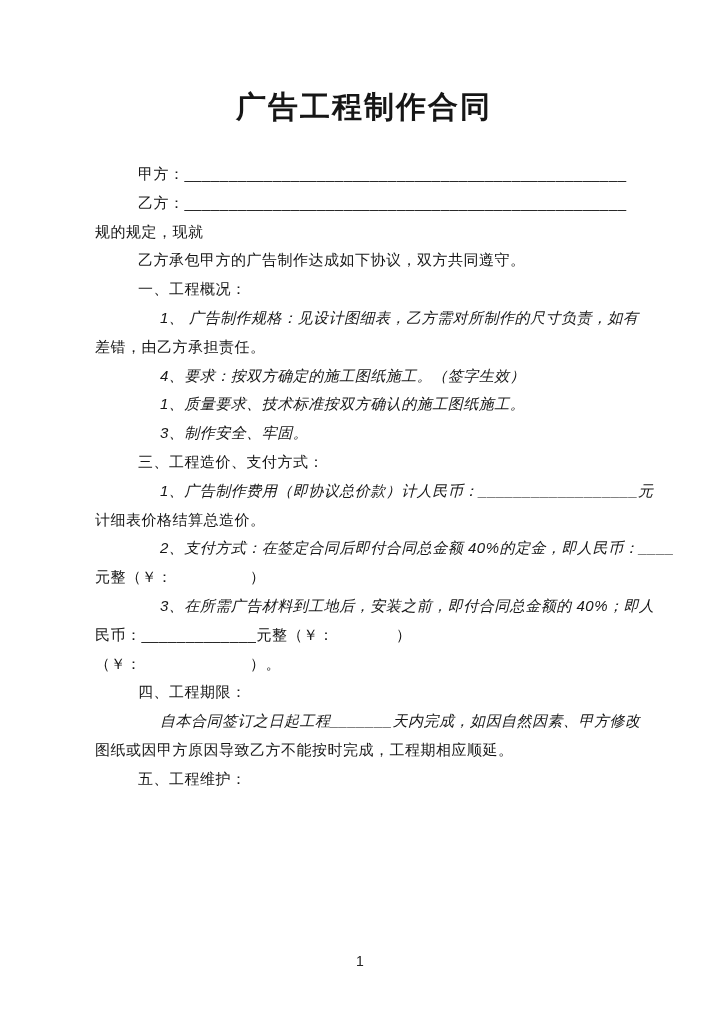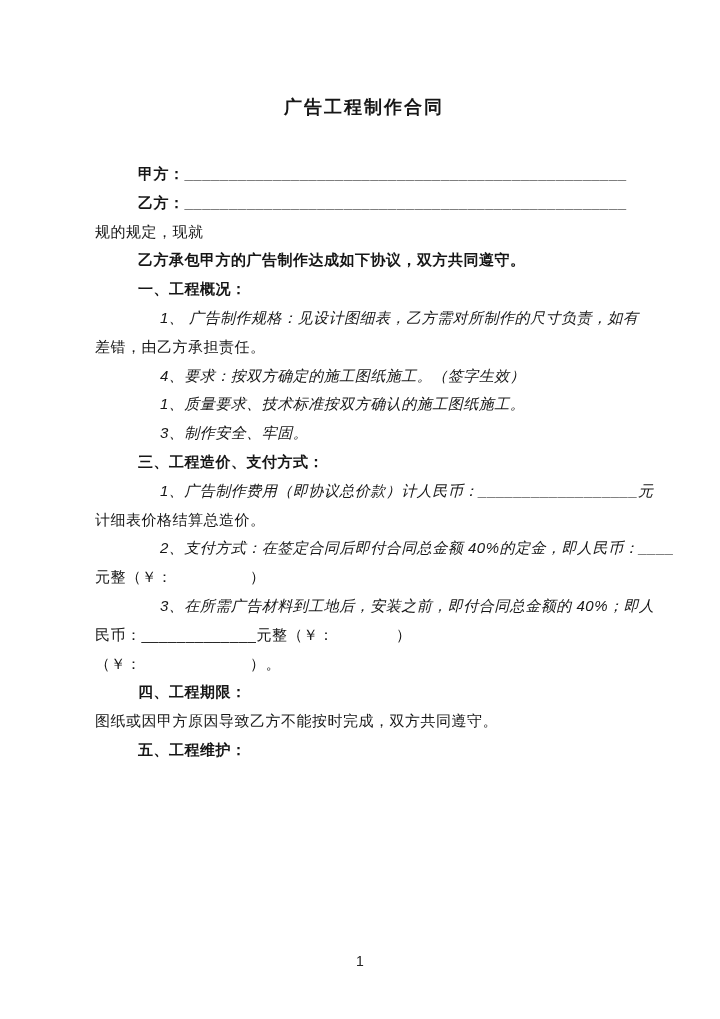--- a/index.html
+++ b/index.html
@@ -13,39 +13,39 @@
     height: 1019px;
     background: #ffffff;
     font-family: "Liberation Sans", "DejaVu Sans", sans-serif;
     color: #161616;
     overflow: hidden;
     margin: 0 auto;
   }
   .doc-title {
     padding-top: 90px;
     text-align: center;
-    font-size: 18px;
+    font-size: 30px;
     line-height: 34px;
     font-weight: bold;
     letter-spacing: 2px;
     margin-left: 8px;
   }
   .contract-body {
     margin-top: 36px;
     padding-left: 95px;
     padding-right: 30px;
   }
   .line {
     font-size: 15px;
     line-height: 28.8px;
     white-space: pre;
     letter-spacing: 0.5px;
   }
   .indent-0 { padding-left: 0; }
-  .indent-1 { padding-left: 43px; font-weight: bold; }
+  .indent-1 { padding-left: 43px; }
   .indent-2 { padding-left: 65px; font-style: italic; }
   .indent-3 { padding-left: 80px; }
   .page-number {
     position: absolute;
     left: 0;
     right: 0;
     bottom: 50px;
     text-align: center;
     font-size: 14px;
     color: #222222;
@@ -70,18 +70,19 @@
       <div class="line indent-2">3、制作安全、牢固。</div>
       <div class="line indent-1">三、工程造价、支付方式：</div>
       <div class="line indent-2">1、广告制作费用（即协议总价款）计人民币：__________________元</div>
       <div class="line indent-0">计细表价格结算总造价。</div>
       <div class="line indent-2">2、支付方式：在签定合同后即付合同总金额 40%的定金，即人民币：____</div>
       <div class="line indent-0">元整（￥：　　　　　）</div>
       <div class="line indent-2">3、在所需广告材料到工地后，安装之前，即付合同总金额的 40%；即人</div>
       <div class="line indent-0">民币：_____________元整（￥：　　　　）</div>
       <div class="line indent-0">（￥：　　　　　　　）。</div>
       <div class="line indent-1">四、工程期限：</div>
-      <div class="line indent-0">图纸或因甲方原因导致乙方不能按时完成，双方共同遵守。</div>
+      <div class="line indent-2">自本合同签订之日起工程_______天内完成，如因自然因素、甲方修改</div>
+      <div class="line indent-0">图纸或因甲方原因导致乙方不能按时完成，工程期相应顺延。</div>
       <div class="line indent-1">五、工程维护：</div>
     </div>
 
   <div class="page-number">1</div>
 </div>
 
 </body></html>

